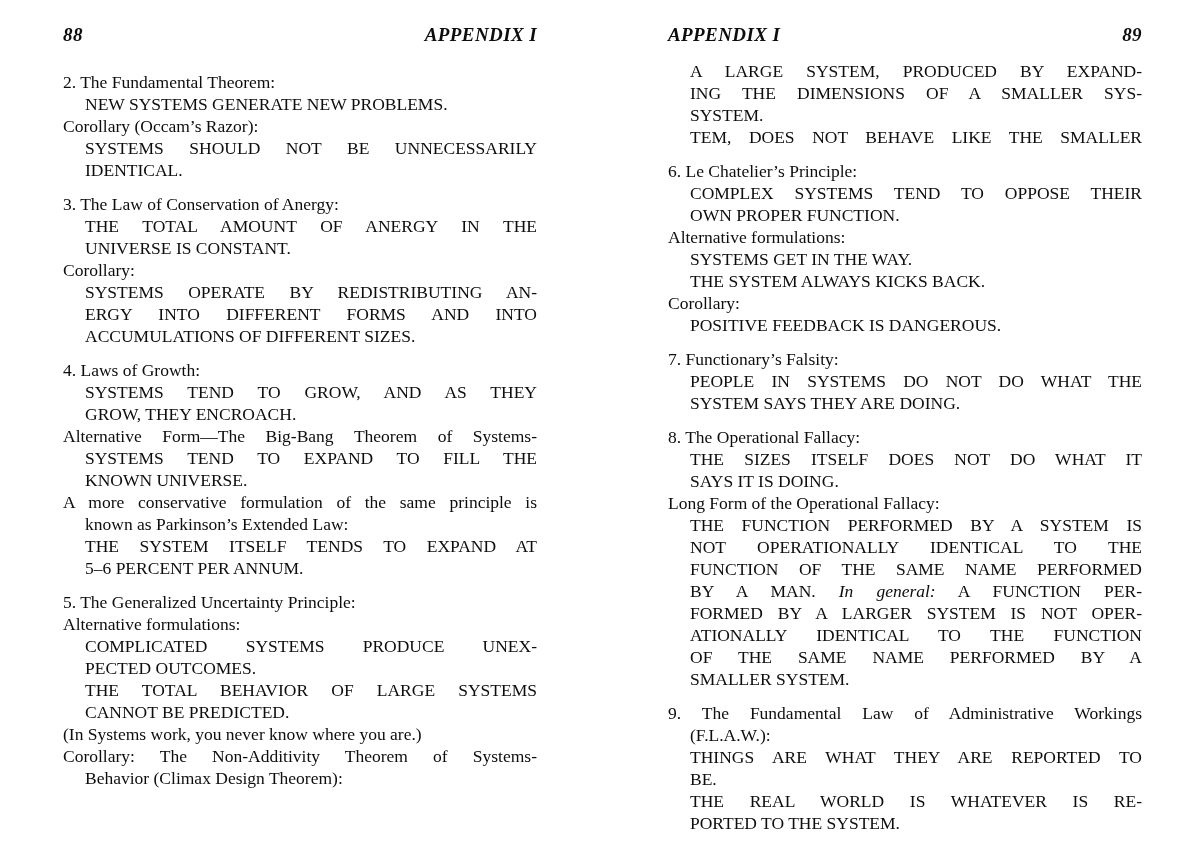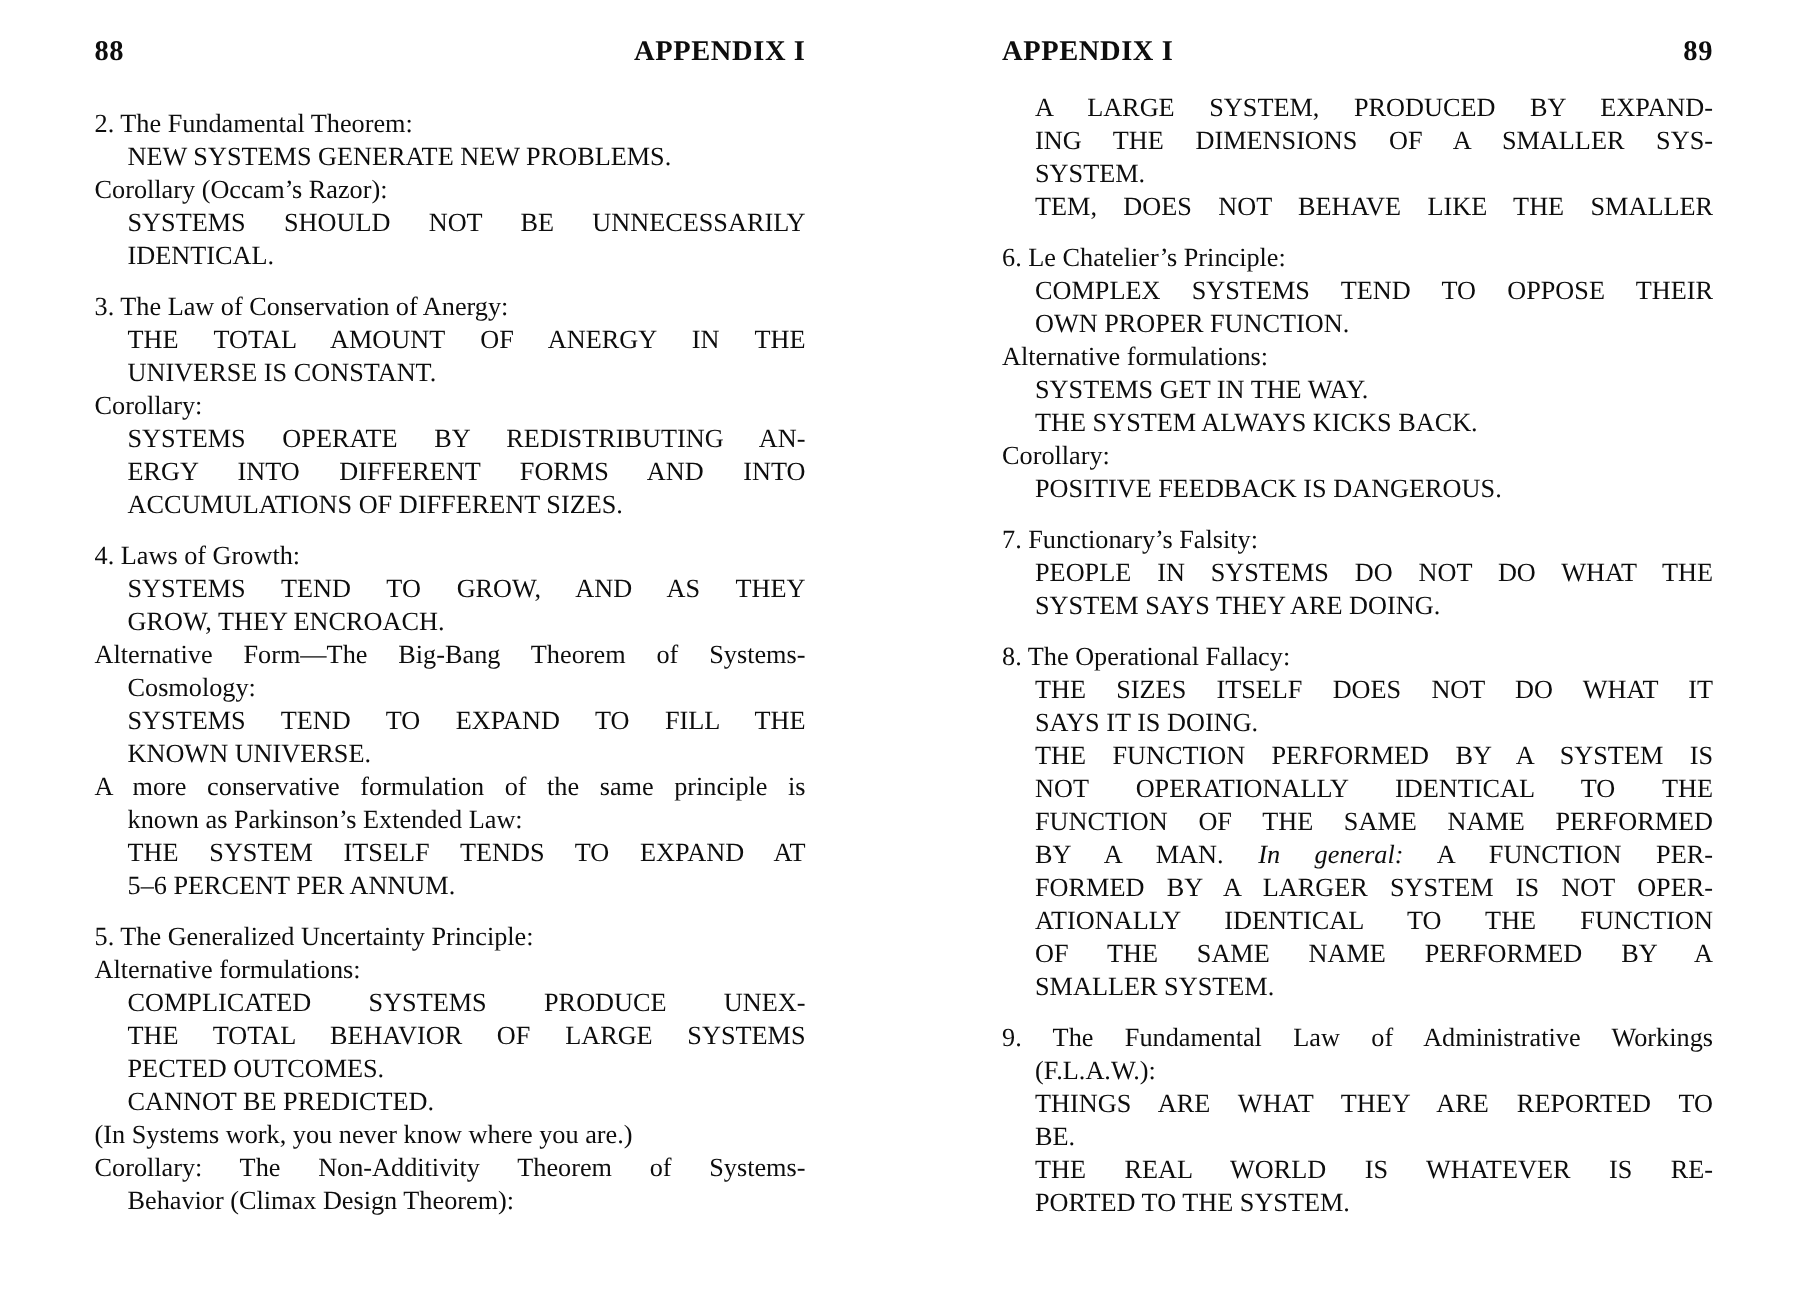--- a/index.html
+++ b/index.html
@@ -21,20 +21,21 @@
   }
   .page-left  { left: 63px; }
   .page-right { left: 668px; }
   .pagehead {
     display: flex;
     justify-content: space-between;
     align-items: baseline;
     font-weight: bold;
     font-size: 19px;
     letter-spacing: 0.4px;
+    font-style: italic;
   }
   .page-body { margin-top: 25px; }
   .page-right .page-body { margin-top: 14px; }
   .line {
     font-size: 17.5px;
     line-height: 22px;
     white-space: normal;
   }
   .ind1 { margin-left: 22px; }
   .just {
@@ -64,33 +65,32 @@
       <div class="line ind1">UNIVERSE IS CONSTANT.</div>
       <div class="line">Corollary:</div>
       <div class="line ind1 just">SYSTEMS OPERATE BY REDISTRIBUTING AN-</div>
       <div class="line ind1 just">ERGY INTO DIFFERENT FORMS AND INTO</div>
       <div class="line ind1">ACCUMULATIONS OF DIFFERENT SIZES.</div>
       <div class="vgap"></div>
       <div class="line">4. Laws of Growth:</div>
       <div class="line ind1 just">SYSTEMS TEND TO GROW, AND AS THEY</div>
       <div class="line ind1">GROW, THEY ENCROACH.</div>
       <div class="line just">Alternative Form—The Big-Bang Theorem of Systems-</div>
-      <div class="line ind1">Cosmology:</div>
       <div class="line ind1 just">SYSTEMS TEND TO EXPAND TO FILL THE</div>
       <div class="line ind1">KNOWN UNIVERSE.</div>
       <div class="line just">A more conservative formulation of the same principle is</div>
       <div class="line ind1">known as Parkinson’s Extended Law:</div>
       <div class="line ind1 just">THE SYSTEM ITSELF TENDS TO EXPAND AT</div>
       <div class="line ind1">5–6 PERCENT PER ANNUM.</div>
       <div class="vgap"></div>
       <div class="line">5. The Generalized Uncertainty Principle:</div>
       <div class="line">Alternative formulations:</div>
       <div class="line ind1 just">COMPLICATED SYSTEMS PRODUCE UNEX-</div>
+      <div class="line ind1">PECTED OUTCOMES.</div>
       <div class="line ind1 just">THE TOTAL BEHAVIOR OF LARGE SYSTEMS</div>
-      <div class="line ind1">PECTED OUTCOMES.</div>
       <div class="line ind1">CANNOT BE PREDICTED.</div>
       <div class="line">(In Systems work, you never know where you are.)</div>
       <div class="line just">Corollary: The Non-Additivity Theorem of Systems-</div>
       <div class="line ind1">Behavior (Climax Design Theorem):</div>
     </div>
 </div>
 
 <div class="page page-right">
   <div class="pagehead">
     <span>APPENDIX I</span>
@@ -111,20 +111,21 @@
       <div class="line">Corollary:</div>
       <div class="line ind1">POSITIVE FEEDBACK IS DANGEROUS.</div>
       <div class="vgap"></div>
       <div class="line">7. Functionary’s Falsity:</div>
       <div class="line ind1 just">PEOPLE IN SYSTEMS DO NOT DO WHAT THE</div>
       <div class="line ind1">SYSTEM SAYS THEY ARE DOING.</div>
       <div class="vgap"></div>
       <div class="line">8. The Operational Fallacy:</div>
       <div class="line ind1 just">THE SIZES ITSELF DOES NOT DO WHAT IT</div>
       <div class="line ind1">SAYS IT IS DOING.</div>
+      <div class="line">Long Form of the Operational Fallacy:</div>
       <div class="line ind1 just">THE FUNCTION PERFORMED BY A SYSTEM IS</div>
       <div class="line ind1 just">NOT OPERATIONALLY IDENTICAL TO THE</div>
       <div class="line ind1 just">FUNCTION OF THE SAME NAME PERFORMED</div>
       <div class="line ind1 just"><span>BY A MAN. </span><span class="it">In general:</span><span> A FUNCTION PER-</span></div>
       <div class="line ind1 just">FORMED BY A LARGER SYSTEM IS NOT OPER-</div>
       <div class="line ind1 just">ATIONALLY IDENTICAL TO THE FUNCTION</div>
       <div class="line ind1 just">OF THE SAME NAME PERFORMED BY A</div>
       <div class="line ind1">SMALLER SYSTEM.</div>
       <div class="vgap"></div>
       <div class="line just">9. The Fundamental Law of Administrative Workings</div>

